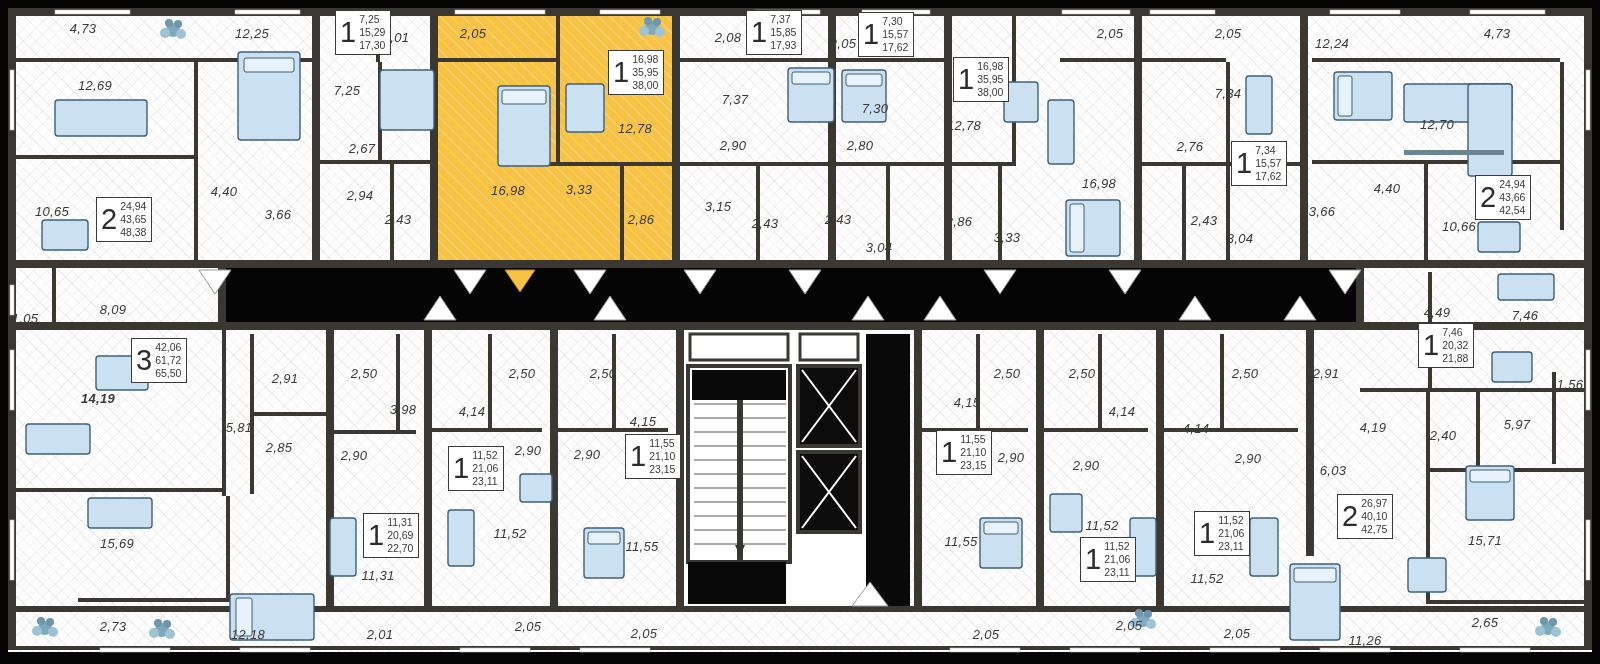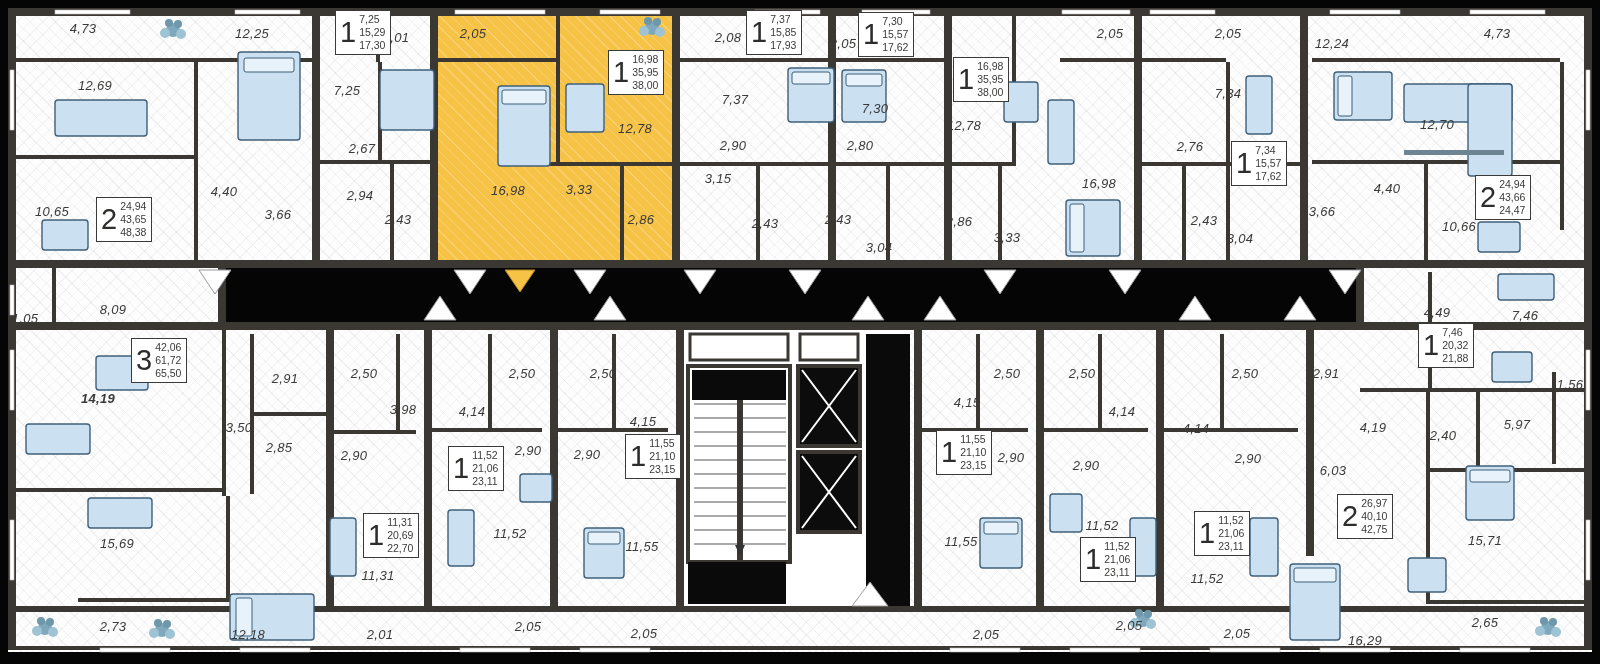--- a/index.html
+++ b/index.html
@@ -280,21 +280,21 @@
       <div class="room-label" style="left: 398px; top: 219px;">2,43</div>
       <div class="room-label" style="left: 224px; top: 191px;">4,40</div>
       <div class="room-label" style="left: 473px; top: 33px;">2,05</div>
       <div class="room-label" style="left: 508px; top: 190px;">16,98</div>
       <div class="room-label" style="left: 635px; top: 128px;">12,78</div>
       <div class="room-label" style="left: 579px; top: 189px;">3,33</div>
       <div class="room-label" style="left: 641px; top: 219px;">2,86</div>
       <div class="room-label" style="left: 728px; top: 37px;">2,08</div>
       <div class="room-label" style="left: 735px; top: 99px;">7,37</div>
       <div class="room-label" style="left: 733px; top: 145px;">2,90</div>
-      <div class="room-label" style="left: 718px; top: 178px;">3,15</div>
+      <div class="room-label" style="left: 718px; top: 206px;">3,15</div>
       <div class="room-label" style="left: 765px; top: 223px;">2,43</div>
       <div class="room-label" style="left: 843px; top: 43px;">2,05</div>
       <div class="room-label" style="left: 875px; top: 108px;">7,30</div>
       <div class="room-label" style="left: 860px; top: 145px;">2,80</div>
       <div class="room-label" style="left: 838px; top: 219px;">2,43</div>
       <div class="room-label" style="left: 879px; top: 247px;">3,04</div>
       <div class="room-label" style="left: 964px; top: 125px;">12,78</div>
       <div class="room-label" style="left: 959px; top: 221px;">2,86</div>
       <div class="room-label" style="left: 1007px; top: 237px;">3,33</div>
       <div class="room-label" style="left: 1099px; top: 183px;">16,98</div>
@@ -310,21 +310,21 @@
       <div class="room-label" style="left: 1497px; top: 33px;">4,73</div>
       <div class="room-label" style="left: 1437px; top: 124px;">12,70</div>
       <div class="room-label" style="left: 1459px; top: 226px;">10,66</div>
       <div class="room-label" style="left: 25px; top: 318px;">1,05</div>
       <div class="room-label" style="left: 113px; top: 309px;">8,09</div>
       <div class="room-label" style="left: 1437px; top: 312px;">4,49</div>
       <div class="room-label" style="left: 1525px; top: 315px;">7,46</div>
       <div class="room-label" style="left: 98px; top: 398px; font-weight: bold;">14,19</div>
       <div class="room-label" style="left: 285px; top: 378px;">2,91</div>
       <div class="room-label" style="left: 364px; top: 373px;">2,50</div>
-      <div class="room-label" style="left: 239px; top: 427px;">3,50</div>
+      <div class="room-label" style="left: 239px; top: 427px;">5,81</div>
       <div class="room-label" style="left: 279px; top: 447px;">2,85</div>
       <div class="room-label" style="left: 354px; top: 455px;">2,90</div>
       <div class="room-label" style="left: 403px; top: 409px;">3,98</div>
       <div class="room-label" style="left: 117px; top: 543px;">15,69</div>
       <div class="room-label" style="left: 378px; top: 575px;">11,31</div>
       <div class="room-label" style="left: 113px; top: 626px;">2,73</div>
       <div class="room-label" style="left: 248px; top: 634px;">12,18</div>
       <div class="room-label" style="left: 380px; top: 634px;">2,01</div>
       <div class="room-label" style="left: 472px; top: 411px;">4,14</div>
       <div class="room-label" style="left: 522px; top: 373px;">2,50</div>
@@ -352,21 +352,21 @@
       <div class="room-label" style="left: 1248px; top: 458px;">2,90</div>
       <div class="room-label" style="left: 1207px; top: 578px;">11,52</div>
       <div class="room-label" style="left: 1237px; top: 633px;">2,05</div>
       <div class="room-label" style="left: 1373px; top: 427px;">4,19</div>
       <div class="room-label" style="left: 1443px; top: 413px; margin-top: 22px;">2,40</div>
       <div class="room-label" style="left: 1517px; top: 424px;">5,97</div>
       <div class="room-label" style="left: 1570px; top: 384px;">1,56</div>
       <div class="room-label" style="left: 1333px; top: 470px;">6,03</div>
       <div class="room-label" style="left: 1485px; top: 540px;">15,71</div>
       <div class="room-label" style="left: 1485px; top: 622px;">2,65</div>
-      <div class="room-label" style="left: 1365px; top: 640px;">16,29</div>
+      <div class="room-label" style="left: 1365px; top: 640px;">11,26</div>
       <div class="stat-box" style="left: 96px; top: 197px;">
         <span class="rooms">2</span>
         <span class="areas">
           <span>24,94</span>
           <span>43,65</span>
           <span>48,38</span>
         </span>
       </div>
       <div class="stat-box" style="left: 335px; top: 10px;">
         <span class="rooms">1</span>
@@ -414,21 +414,21 @@
           <span>7,34</span>
           <span>15,57</span>
           <span>17,62</span>
         </span>
       </div>
       <div class="stat-box" style="left: 1475px; top: 175px;">
         <span class="rooms">2</span>
         <span class="areas">
           <span>24,94</span>
           <span>43,66</span>
-          <span>24,47</span>
+          <span>42,54</span>
         </span>
       </div>
       <div class="stat-box" style="left: 131px; top: 338px;">
         <span class="rooms">3</span>
         <span class="areas">
           <span>42,06</span>
           <span>61,72</span>
           <span>65,50</span>
         </span>
       </div>

